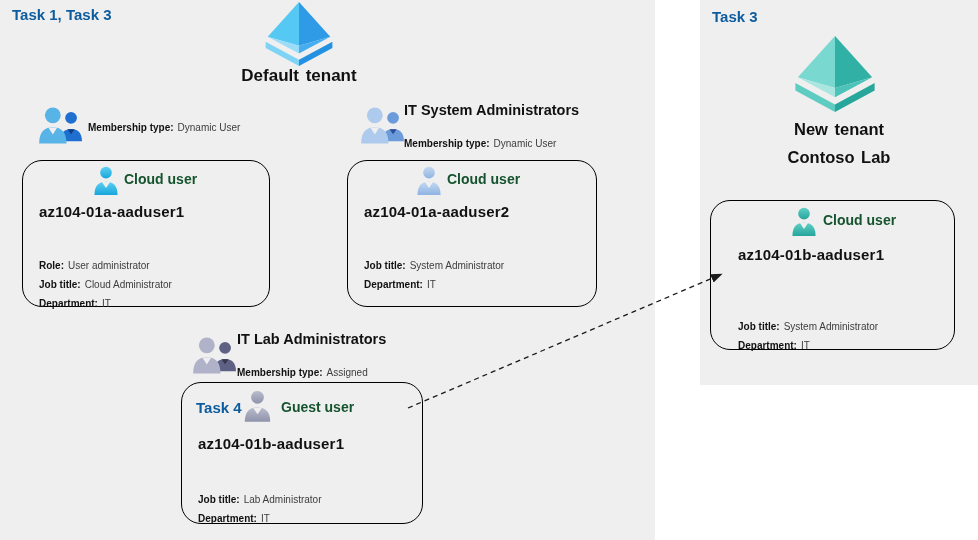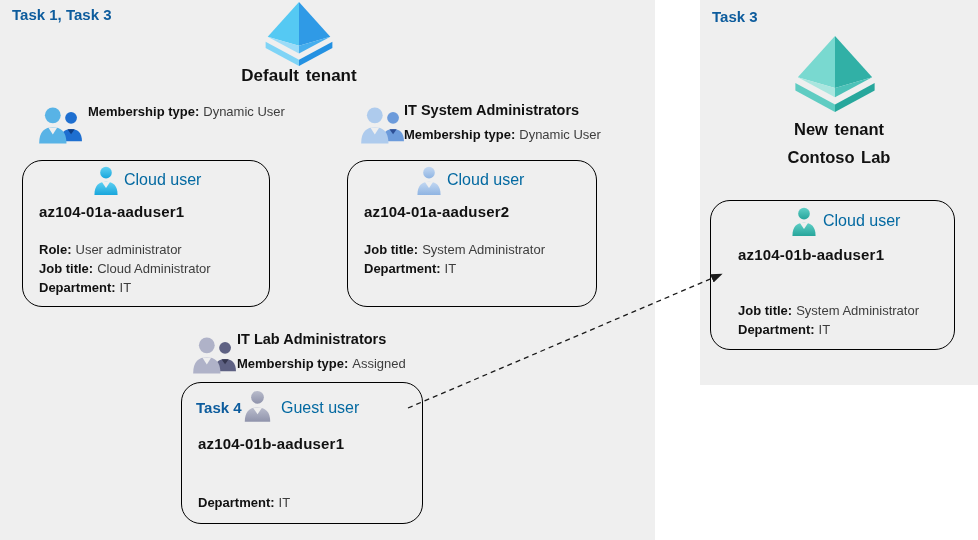--- a/index.html
+++ b/index.html
@@ -14,27 +14,27 @@
   .task-label{
     position:absolute;font-size:15px;font-weight:700;color:#0d5c9d;
     white-space:nowrap;
   }
   .tenant-title{
     position:absolute;font-size:17px;font-weight:700;color:#111111;
     text-align:center;white-space:nowrap;word-spacing:2px;
   }
   .group-text{position:absolute;}
   .group-title{font-size:14.5px;font-weight:700;color:#111111;margin:0 0 7px 0;white-space:nowrap;}
-  .kv-line{font-size:13px;color:#3d3d3d;white-space:nowrap;line-height:19px;}
+  .kv-line{font-size:10px;color:#3d3d3d;white-space:nowrap;line-height:19px;margin-top:16px;}
   .kv-line .lbl{font-weight:700;color:#111111;margin-right:4px;}
   .card{
     position:absolute;border:1.4px solid #000000;border-radius:20px;
     background:transparent;z-index:2;
   }
-  .card-type{position:absolute;font-size:16px;color:#0369a1;white-space:nowrap;}
+  .card-type{position:absolute;font-size:14px;color:#14532d;white-space:nowrap;font-weight:bold;}
   .card-name{position:absolute;font-size:15px;font-weight:700;color:#111111;white-space:nowrap;letter-spacing:.2px;}
   .card-task{position:absolute;font-size:15px;font-weight:700;color:#0d5c9d;white-space:nowrap;}
   .detail{position:absolute;}
   svg{display:block;}
   #arrow-overlay{position:absolute;left:0;top:0;z-index:3;pointer-events:none;}
   .icon{position:absolute;z-index:2;}
 </style>
 </head>
 <body>
 
@@ -168,20 +168,23 @@
               <stop offset="1" stop-color="#8f93ab"></stop>
         </linearGradient>
           </defs>
         <circle cx="12" cy="6.2" r="5.4" fill="url(#gu3)"></circle>
         <path d="M1.2,27 C1.2,18.4 5.2,14.8 12,14.8 C18.8,14.8 22.8,18.4 22.8,27 Z" fill="url(#gu3)"></path>
         <path d="M8.2,15 L12,20.6 L15.8,15 Z" fill="#efefef"></path>
       </svg>
     </div>
     <div class="card-type" style="left:99px;top:16px;">Guest user</div>
     <div class="card-name" style="left:16px;top:52px;">az104-01b-aaduser1</div>
+    <div class="detail kv-line" style="left:16px;top:91px;">
+      <span class="lbl">Job title:</span><span class="val">Lab Administrator</span>
+    </div>
     <div class="detail kv-line" style="left:16px;top:110px;">
       <span class="lbl">Department:</span><span class="val">IT</span>
     </div>
   </div>
 
   <div class="task-label" style="left:712px;top:8px;">Task 3</div>
 
   <div class="icon" style="left:792px;top:36px;width:86px;height:76px;">
     <svg viewBox="0 0 100 92" width="86" height="76">
       <polygon points="50,0 5,50 50,63" fill="#79d9d0"></polygon>

